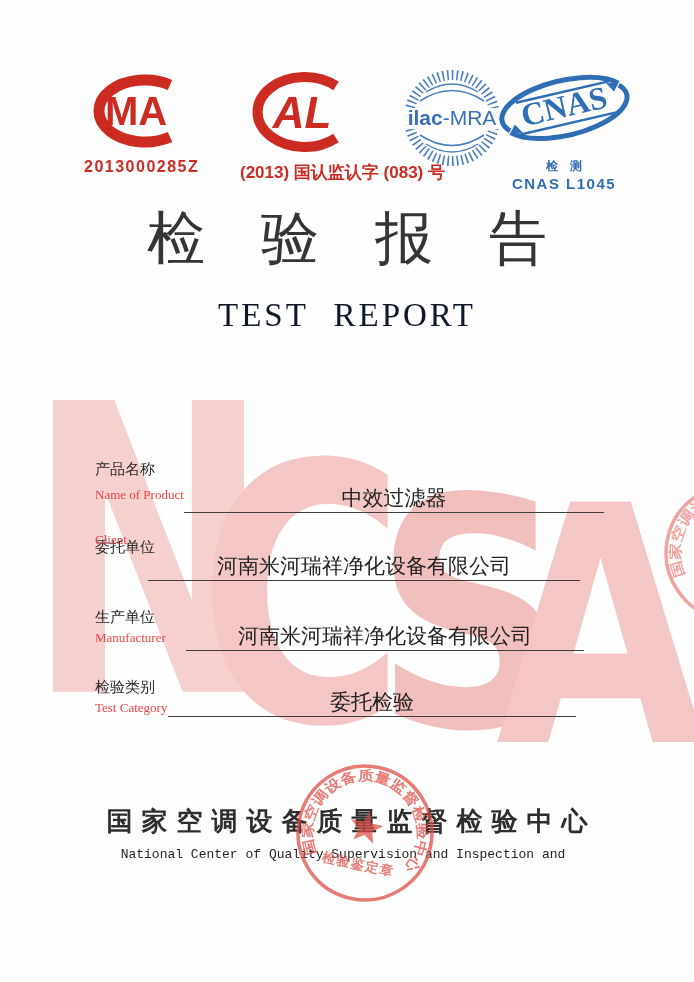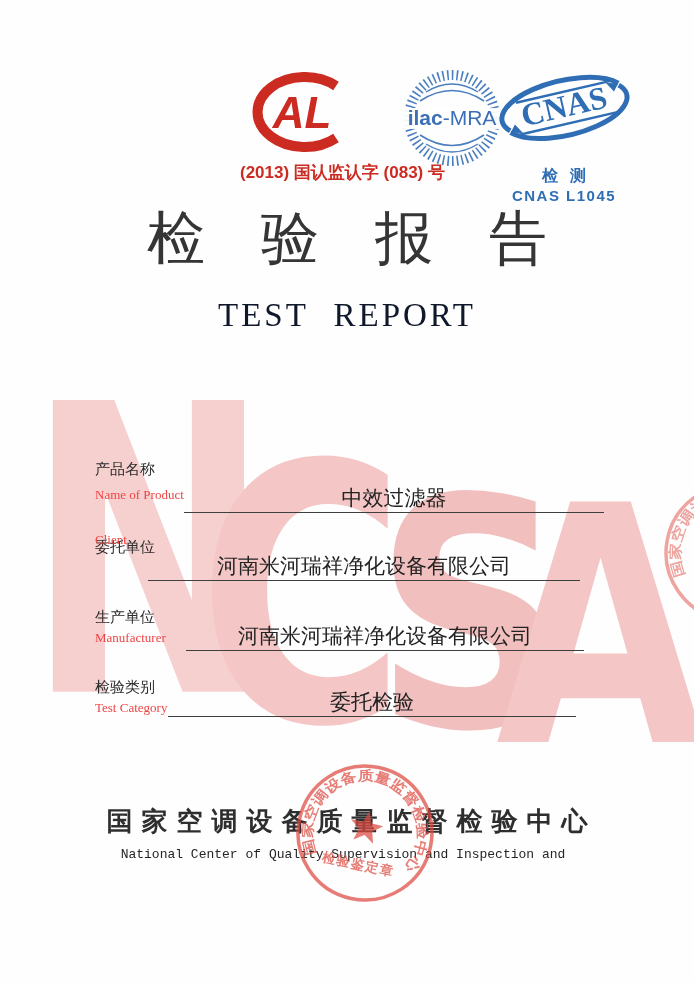--- a/index.html
+++ b/index.html
@@ -18,21 +18,21 @@
   
   .logos{position:absolute; z-index:1; left:0; top:0; width:694px; height:200px;}
   .cma-block{position:absolute; left:84px; top:72px; width:104px; text-align:center;}
   .cma-code{margin-top:4px; font-family:"Liberation Sans", sans-serif; font-weight:700;
             font-size:16px; letter-spacing:1.5px; color:#cc2b22;}
   .cal-block{position:absolute; left:240px; top:72px; width:120px; text-align:center;}
   .cal-code{margin-top:5px; font-family:"Liberation Sans", sans-serif; font-weight:700;
             font-size:17px; color:#cc2b22; white-space:nowrap;}
   .ilac-block{position:absolute; left:402px; top:68px; width:100px;}
   .cnas-block{position:absolute; left:496px; top:68px; width:136px; text-align:center;}
-  .cnas-cn{margin-top:16px; font-size:16px; letter-spacing:12px; padding-left:12px;
+  .cnas-cn{margin-top:8px; font-size:12px; letter-spacing:12px; padding-left:12px;
            color:#2f6db5; font-weight:700;}
   .cnas-code{font-family:"Liberation Sans", sans-serif; font-weight:700; font-size:15px;
              letter-spacing:1.5px; color:#2f6db5;}
   
   .title-cn{position:absolute; z-index:1; left:0; top:208px; width:694px; text-align:center;
             font-size:58px; line-height:1.05; font-weight:400; color:#353535;
             letter-spacing:56px; text-indent:56px; font-family:"DejaVu Sans", sans-serif; white-space:nowrap;}
   .title-en{position:absolute; z-index:1; left:0; top:297px; width:694px; text-align:center;
             font-size:33px; color:#0f172a; letter-spacing:3px; word-spacing:14px;
             font-family:"Liberation Serif", serif;}
@@ -62,20 +62,27 @@
 
 <div class="page">
 
   <span class="wm wm-n">N</span>
   <span class="wm wm-c">C</span>
   <span class="wm wm-s">S</span>
   <span class="wm wm-a">A</span>
 
   <div class="logos">
 
+    <div class="cma-block">
+      <svg width="104" height="78" viewBox="0 0 104 78">
+        <path d="M 86 13 A 46 31 0 1 0 86 65" fill="none" stroke="#cc2b22" stroke-width="11"></path>
+        <text x="52" y="53" text-anchor="middle" font-family="Liberation Sans, sans-serif" font-size="40" font-weight="800" fill="#cc2b22">MA</text>
+      </svg>
+      <div class="cma-code">2013000285Z</div>
+    </div>
 
     <div class="cal-block">
       <svg width="104" height="80" viewBox="0 0 104 80">
         <path d="M 88 14 A 47 35 0 1 0 88 66" fill="none" stroke="#cc2b22" stroke-width="10"></path>
         <text x="54" y="56" text-anchor="middle" font-family="Liberation Sans, sans-serif" font-size="44" font-weight="800" font-style="italic" fill="#cc2b22">AL</text>
       </svg>
       <div class="cal-code">(2013) 国认监认字 (083) 号</div>
     </div>
 
     <div class="ilac-block">

